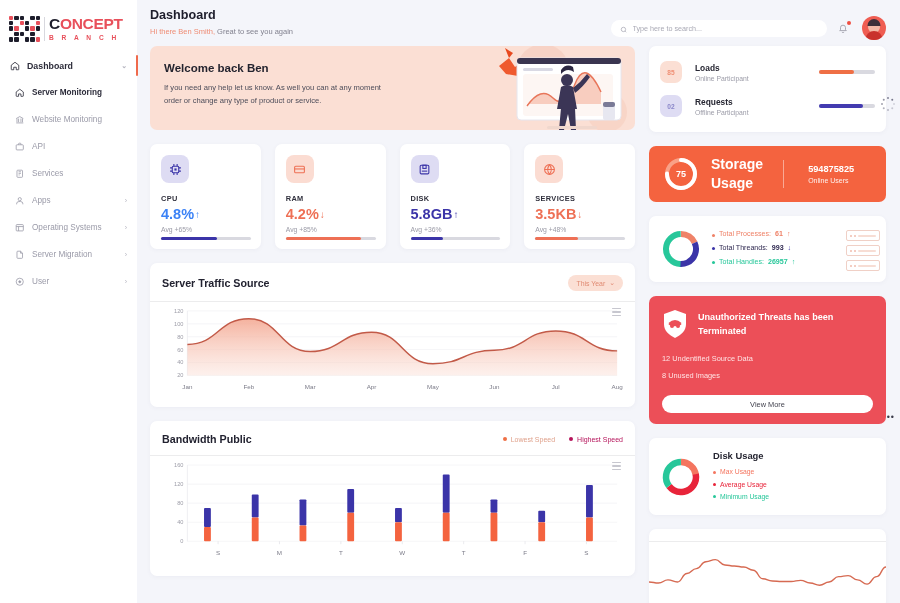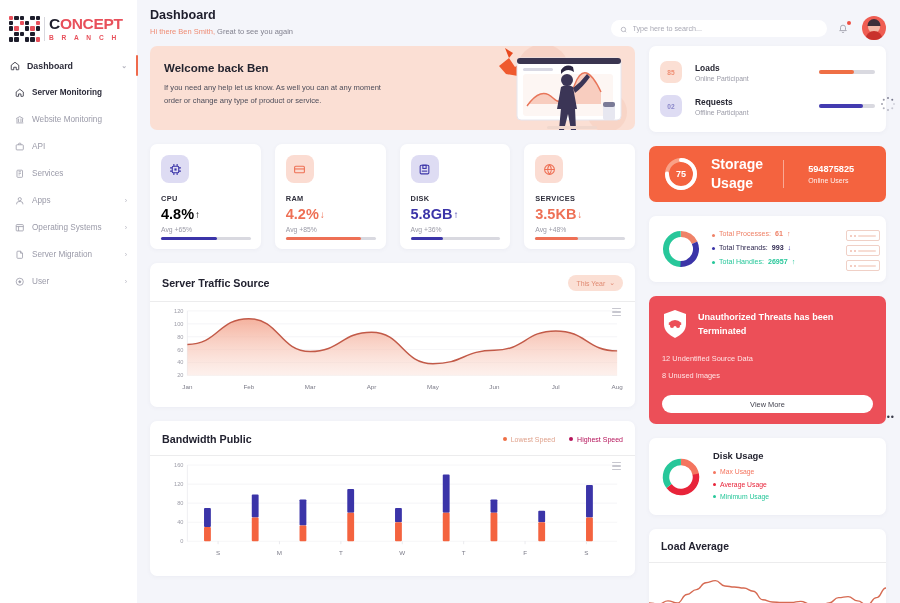--- a/index.html
+++ b/index.html
@@ -428,21 +428,21 @@
           <section class="stats">
             <div class="card stat">
               <div class="sicon" style="background:#dedcf3;color:#3b34a8">
                 <svg viewBox="0 0 24 24" fill="none" stroke="currentColor" stroke-width="2">
                     <rect x="6" y="6" width="12" height="12" rx="2"></rect>
                     <rect x="10" y="10" width="4" height="4" fill="currentColor" stroke="none"></rect>
                     <path d="M9 2v4M15 2v4M9 18v4M15 18v4M2 9h4M2 15h4M18 9h4M18 15h4"></path>
                   </svg>
               </div>
               <div class="slabel">CPU</div>
-              <div class="sval" style="color:#000000">
+              <div class="sval" style="color:#3b82f6">
                 <span>4.8%</span>
                 <span class="arw">↑</span>
               </div>
               <div class="savg">Avg +65%</div>
               <div class="bar">
                   <i style="width:62%;background:#3b34a8"></i>
                 </div>
             </div>
 
             <div class="card stat">
@@ -747,21 +747,20 @@
                   </div>
                 <div>
                     <span class="proc-dot" style="background:#27c79a"></span>
                     <span style="color:#27c79a">Minimum Usage</span>
                   </div>
               </div>
             </div>
           </section>
 
           <section class="card load-card">
-            <div class="load-title">Load Average</div>
             <div class="load-divider"></div>
             <svg id="loadChart" viewBox="0 0 237 62" width="237" height="62">
                 <path d="M0,40 C4.74,40 4.74,41.06666666666666 9.48,41.06666666666666 C14.22,41.06666666666666 14.22,37.86666666666667 18.96,37.86666666666667 C23.700000000000003,37.86666666666667 23.700000000000003,40 28.44,40 C33.18,40 33.18,31.46666666666667 37.92,31.46666666666667 C42.66,31.46666666666667 42.66,26.666666666666664 47.4,26.666666666666664 C52.14,26.666666666666664 52.14,19.733333333333334 56.88,19.733333333333334 C61.620000000000005,19.733333333333334 61.620000000000005,17.599999999999994 66.36,17.599999999999994 C71.1,17.599999999999994 71.1,22.933333333333337 75.84,22.933333333333337 C80.58,22.933333333333337 80.58,24 85.32,24 C90.06,24 90.06,25.066666666666663 94.8,25.066666666666663 C99.53999999999999,25.066666666666663 99.53999999999999,28.26666666666667 104.28,28.26666666666667 C109.02000000000001,28.26666666666667 109.02000000000001,36.8 113.76,36.8 C118.5,36.8 118.5,38.93333333333334 123.24,38.93333333333334 C127.97999999999999,38.93333333333334 127.97999999999999,39.46666666666667 132.72,39.46666666666667 C137.45999999999998,39.46666666666667 137.45999999999998,39.46666666666667 142.2,39.46666666666667 C146.94,39.46666666666667 146.94,38.400000000000006 151.68,38.400000000000006 C156.42000000000002,38.400000000000006 156.42000000000002,41.06666666666666 161.16,41.06666666666666 C165.89999999999998,41.06666666666666 165.89999999999998,43.2 170.64,43.2 C175.38,43.2 175.38,40 180.12,40 C184.86,40 184.86,34.66666666666667 189.6,34.66666666666667 C194.34,34.66666666666667 194.34,33.6 199.08,33.6 C203.82,33.6 203.82,37.86666666666667 208.56,37.86666666666667 C213.3,37.86666666666667 213.3,42.13333333333333 218.04,42.13333333333333 C222.78,42.13333333333333 222.78,34.66666666666667 227.52,34.66666666666667 C232.26,34.66666666666667 232.26,25.066666666666663 237,25.066666666666663" fill="none" stroke="#d66a52" stroke-width="1.4"></path>
               </svg>
           </section>
         </div>
       </div>
     </div>
 
     <div class="spinner" id="spinner">

